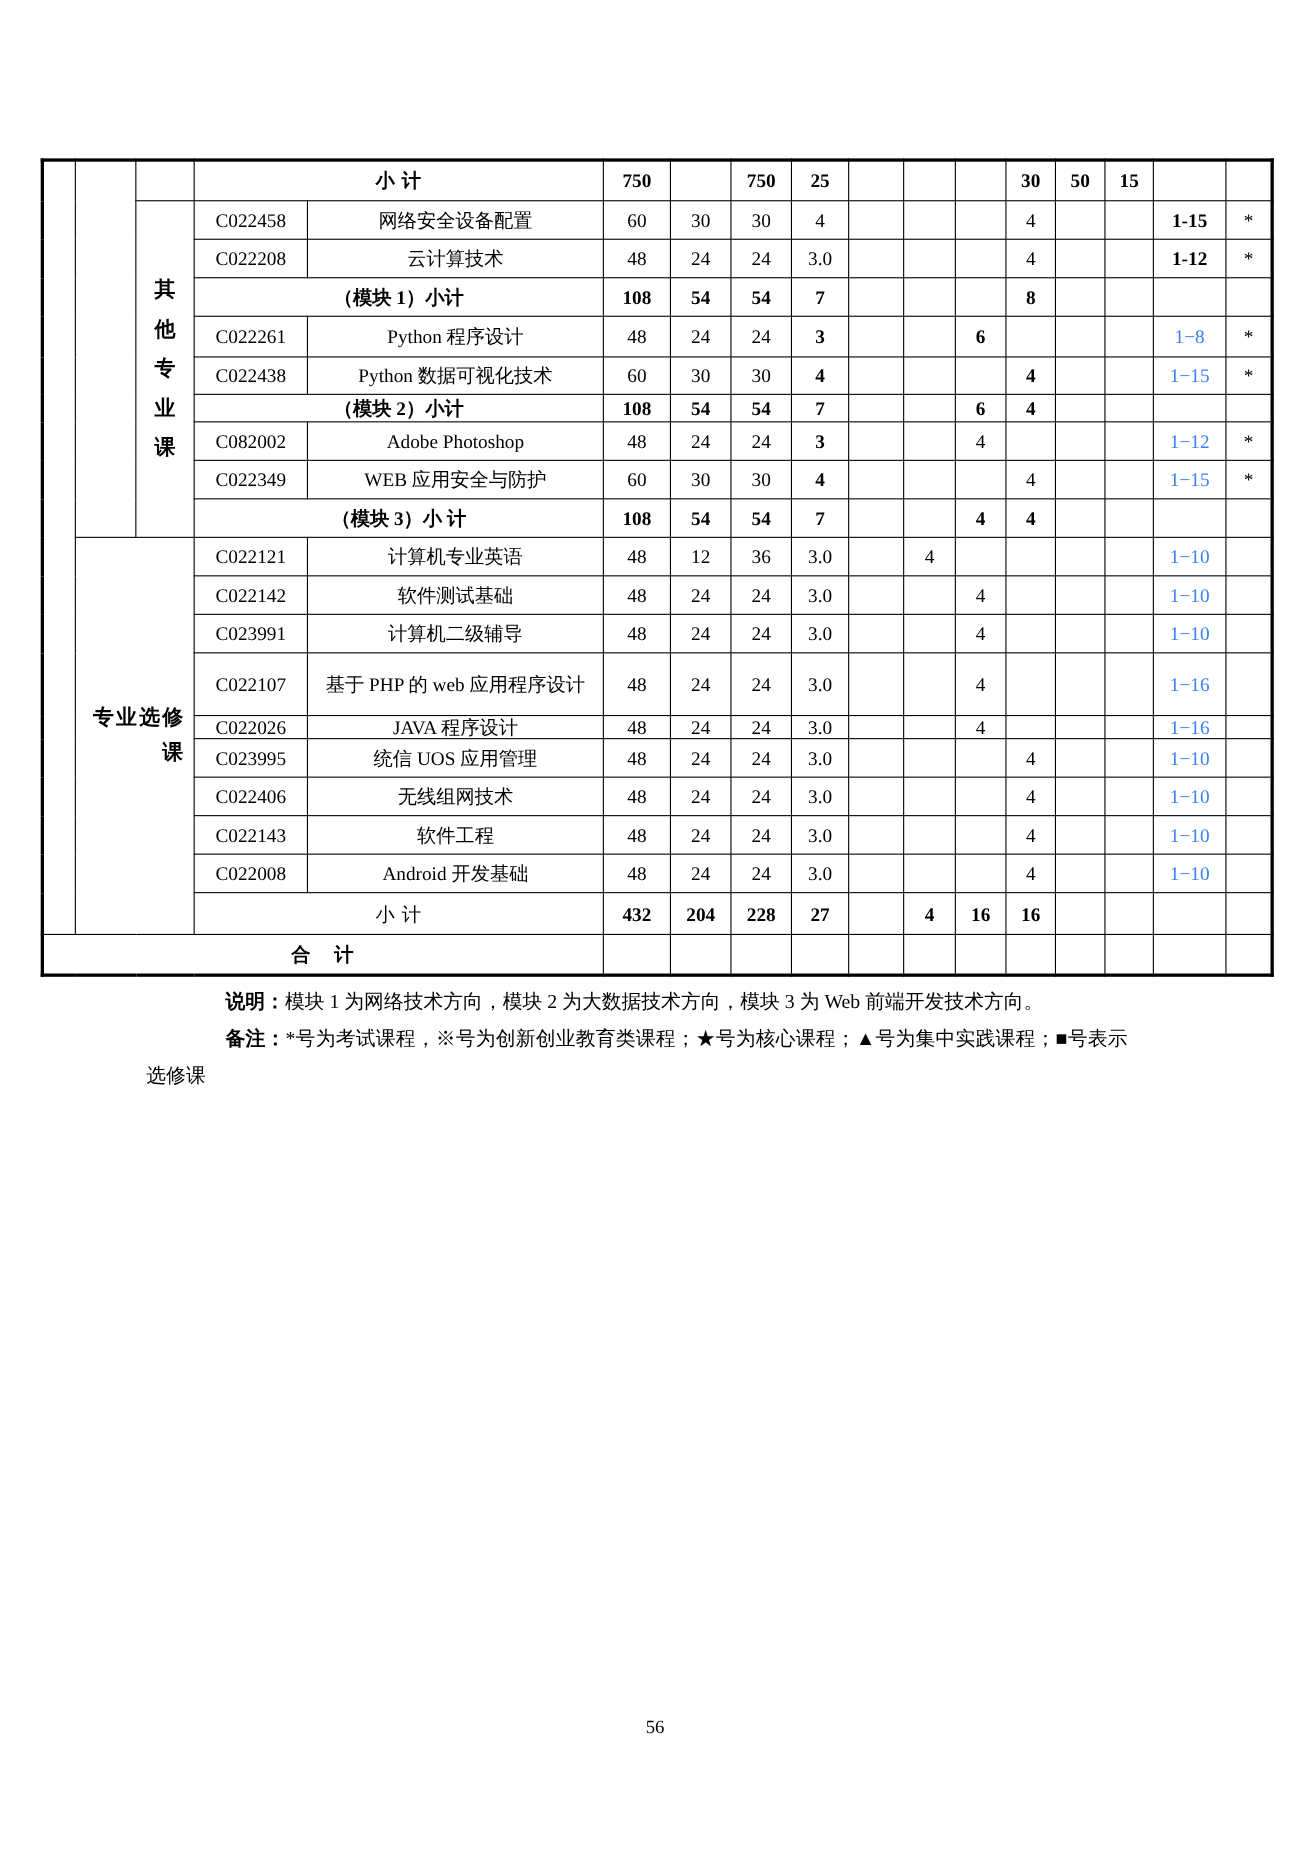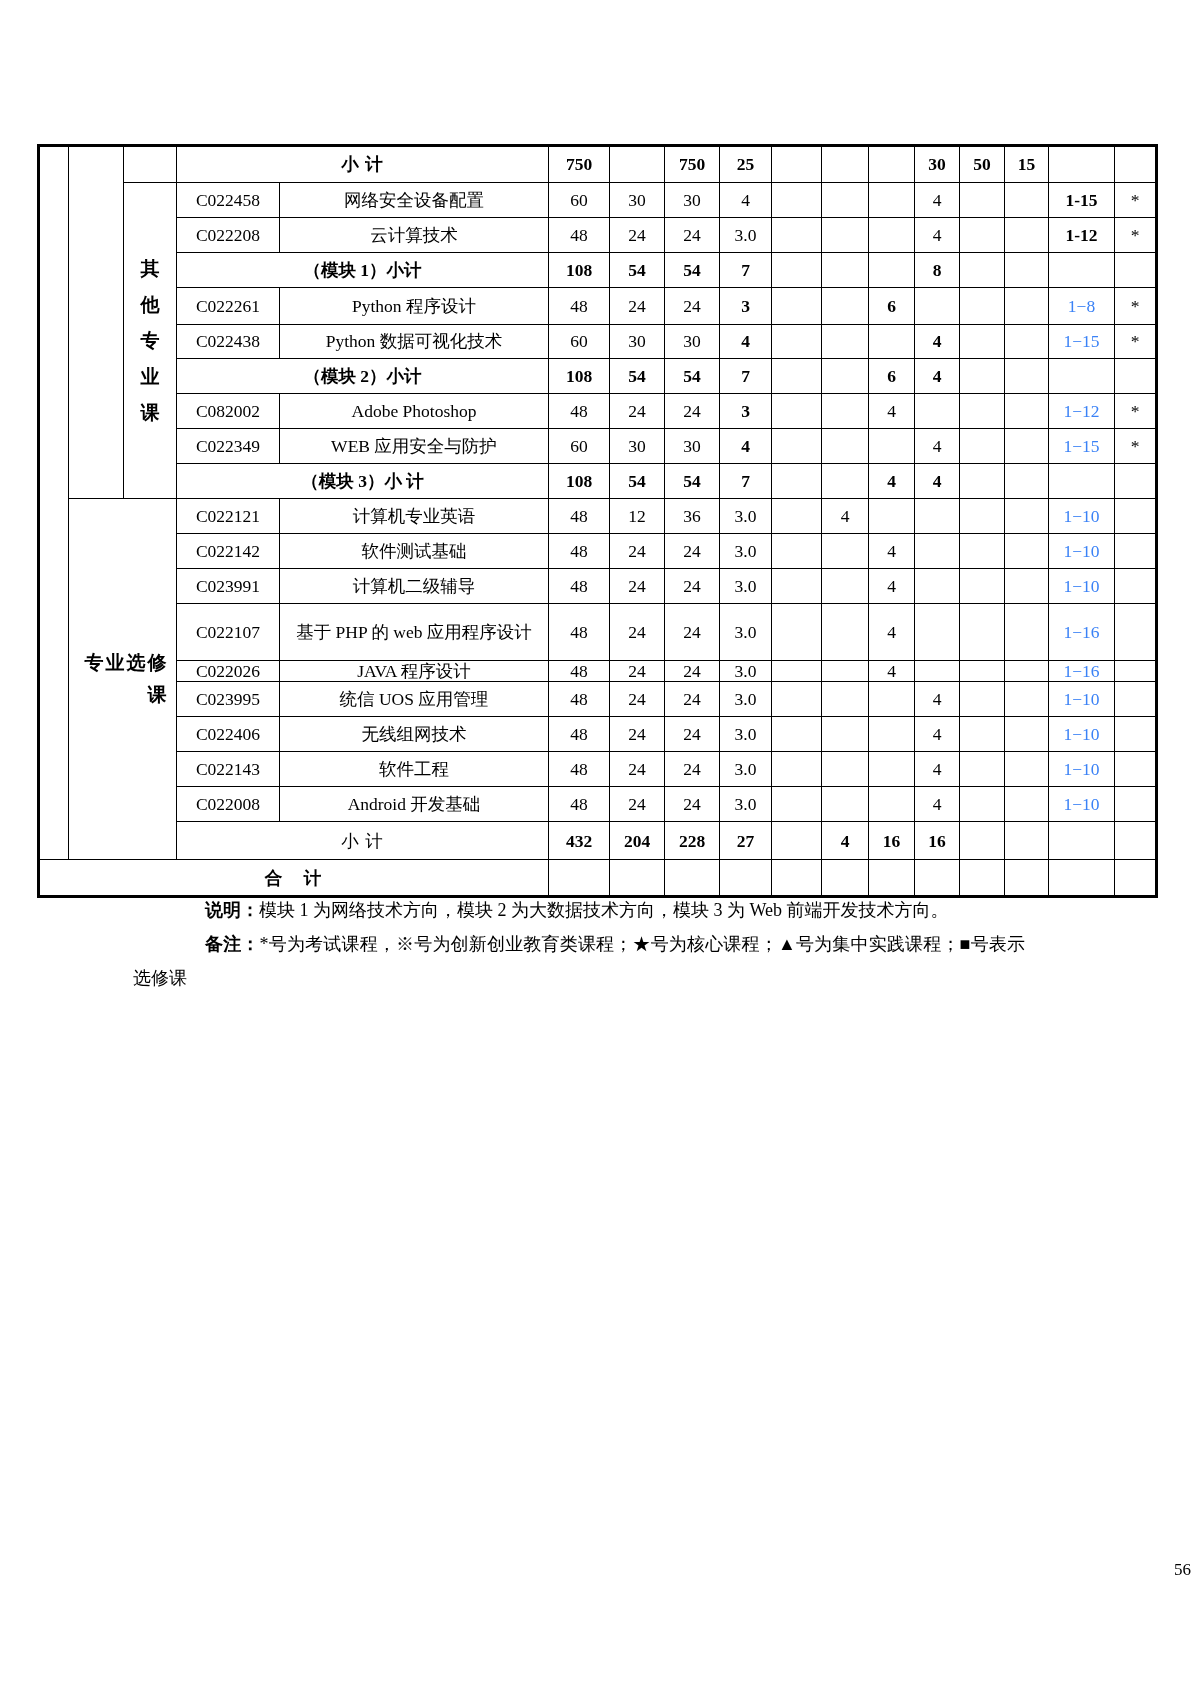--- a/index.html
+++ b/index.html
@@ -37,21 +37,21 @@
   td.mark { font-size:20px; }
   td.mark-top { vertical-align:top; line-height:1; padding-top:1px; }
   td.total-label { font-size:19px; font-weight:bold; letter-spacing:2px; }
   .notes {
     position:absolute; left:133px; top:893px; width:892px;
     font-size:18px; line-height:34px; text-align:justify;
   }
   .notes p { margin:0; text-indent:72px; }
   .pageno {
     position:absolute; left:0; top:1560px; width:100%;
-    text-align:right; font-size:17px;
+    text-align:center; font-size:17px;
   }
 </style>
 </head>
 <body>
 
 <div class="page">
 
 <table class="cur">
   <colgroup>
     <col style="width:30px">
@@ -173,21 +173,21 @@
     <td></td>
     <td></td>
     <td></td>
     <td class="b">4</td>
     <td></td>
     <td></td>
     <td class="wk-serif">1−15</td>
     <td class="mark">*</td>
   </tr>
 
-  <tr style="height:35px">
+  <tr style="height:25px">
     <td colspan="2" class="modlabel">（模块 2）小计</td>
     <td class="b">108</td>
     <td class="b">54</td>
     <td class="b">54</td>
     <td class="b">7</td>
     <td></td>
     <td></td>
     <td class="b">6</td>
     <td class="b">4</td>
     <td></td>

